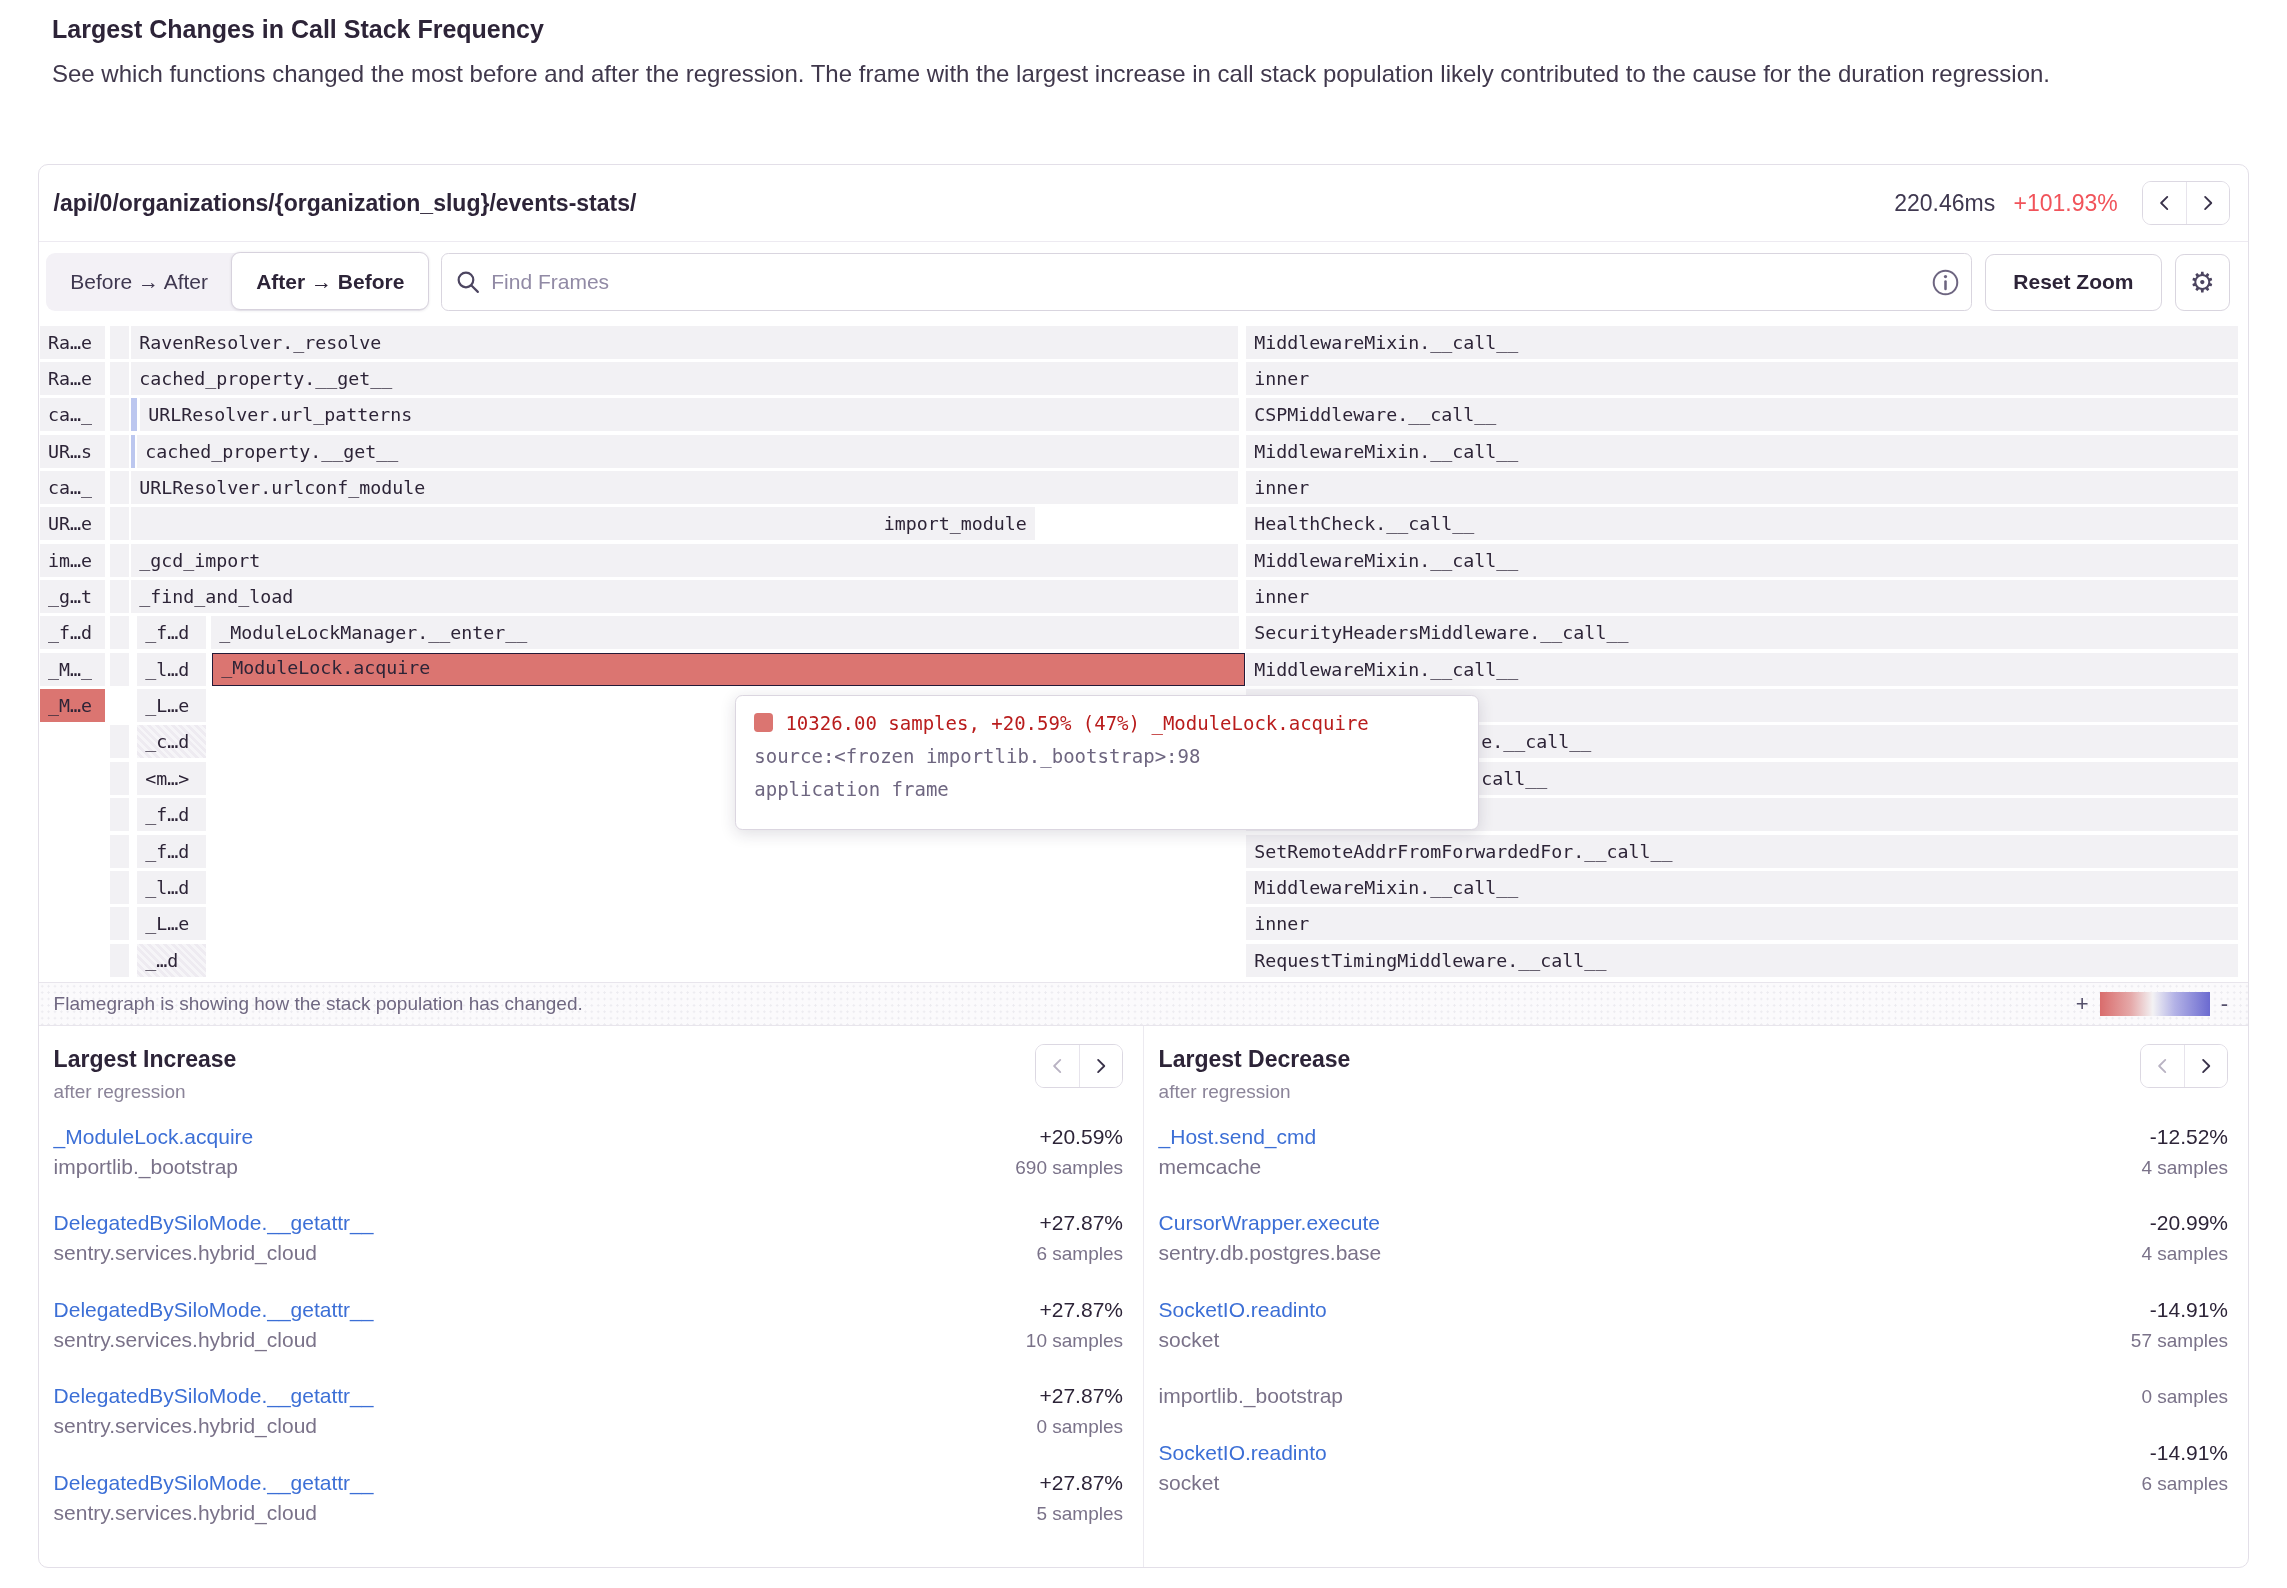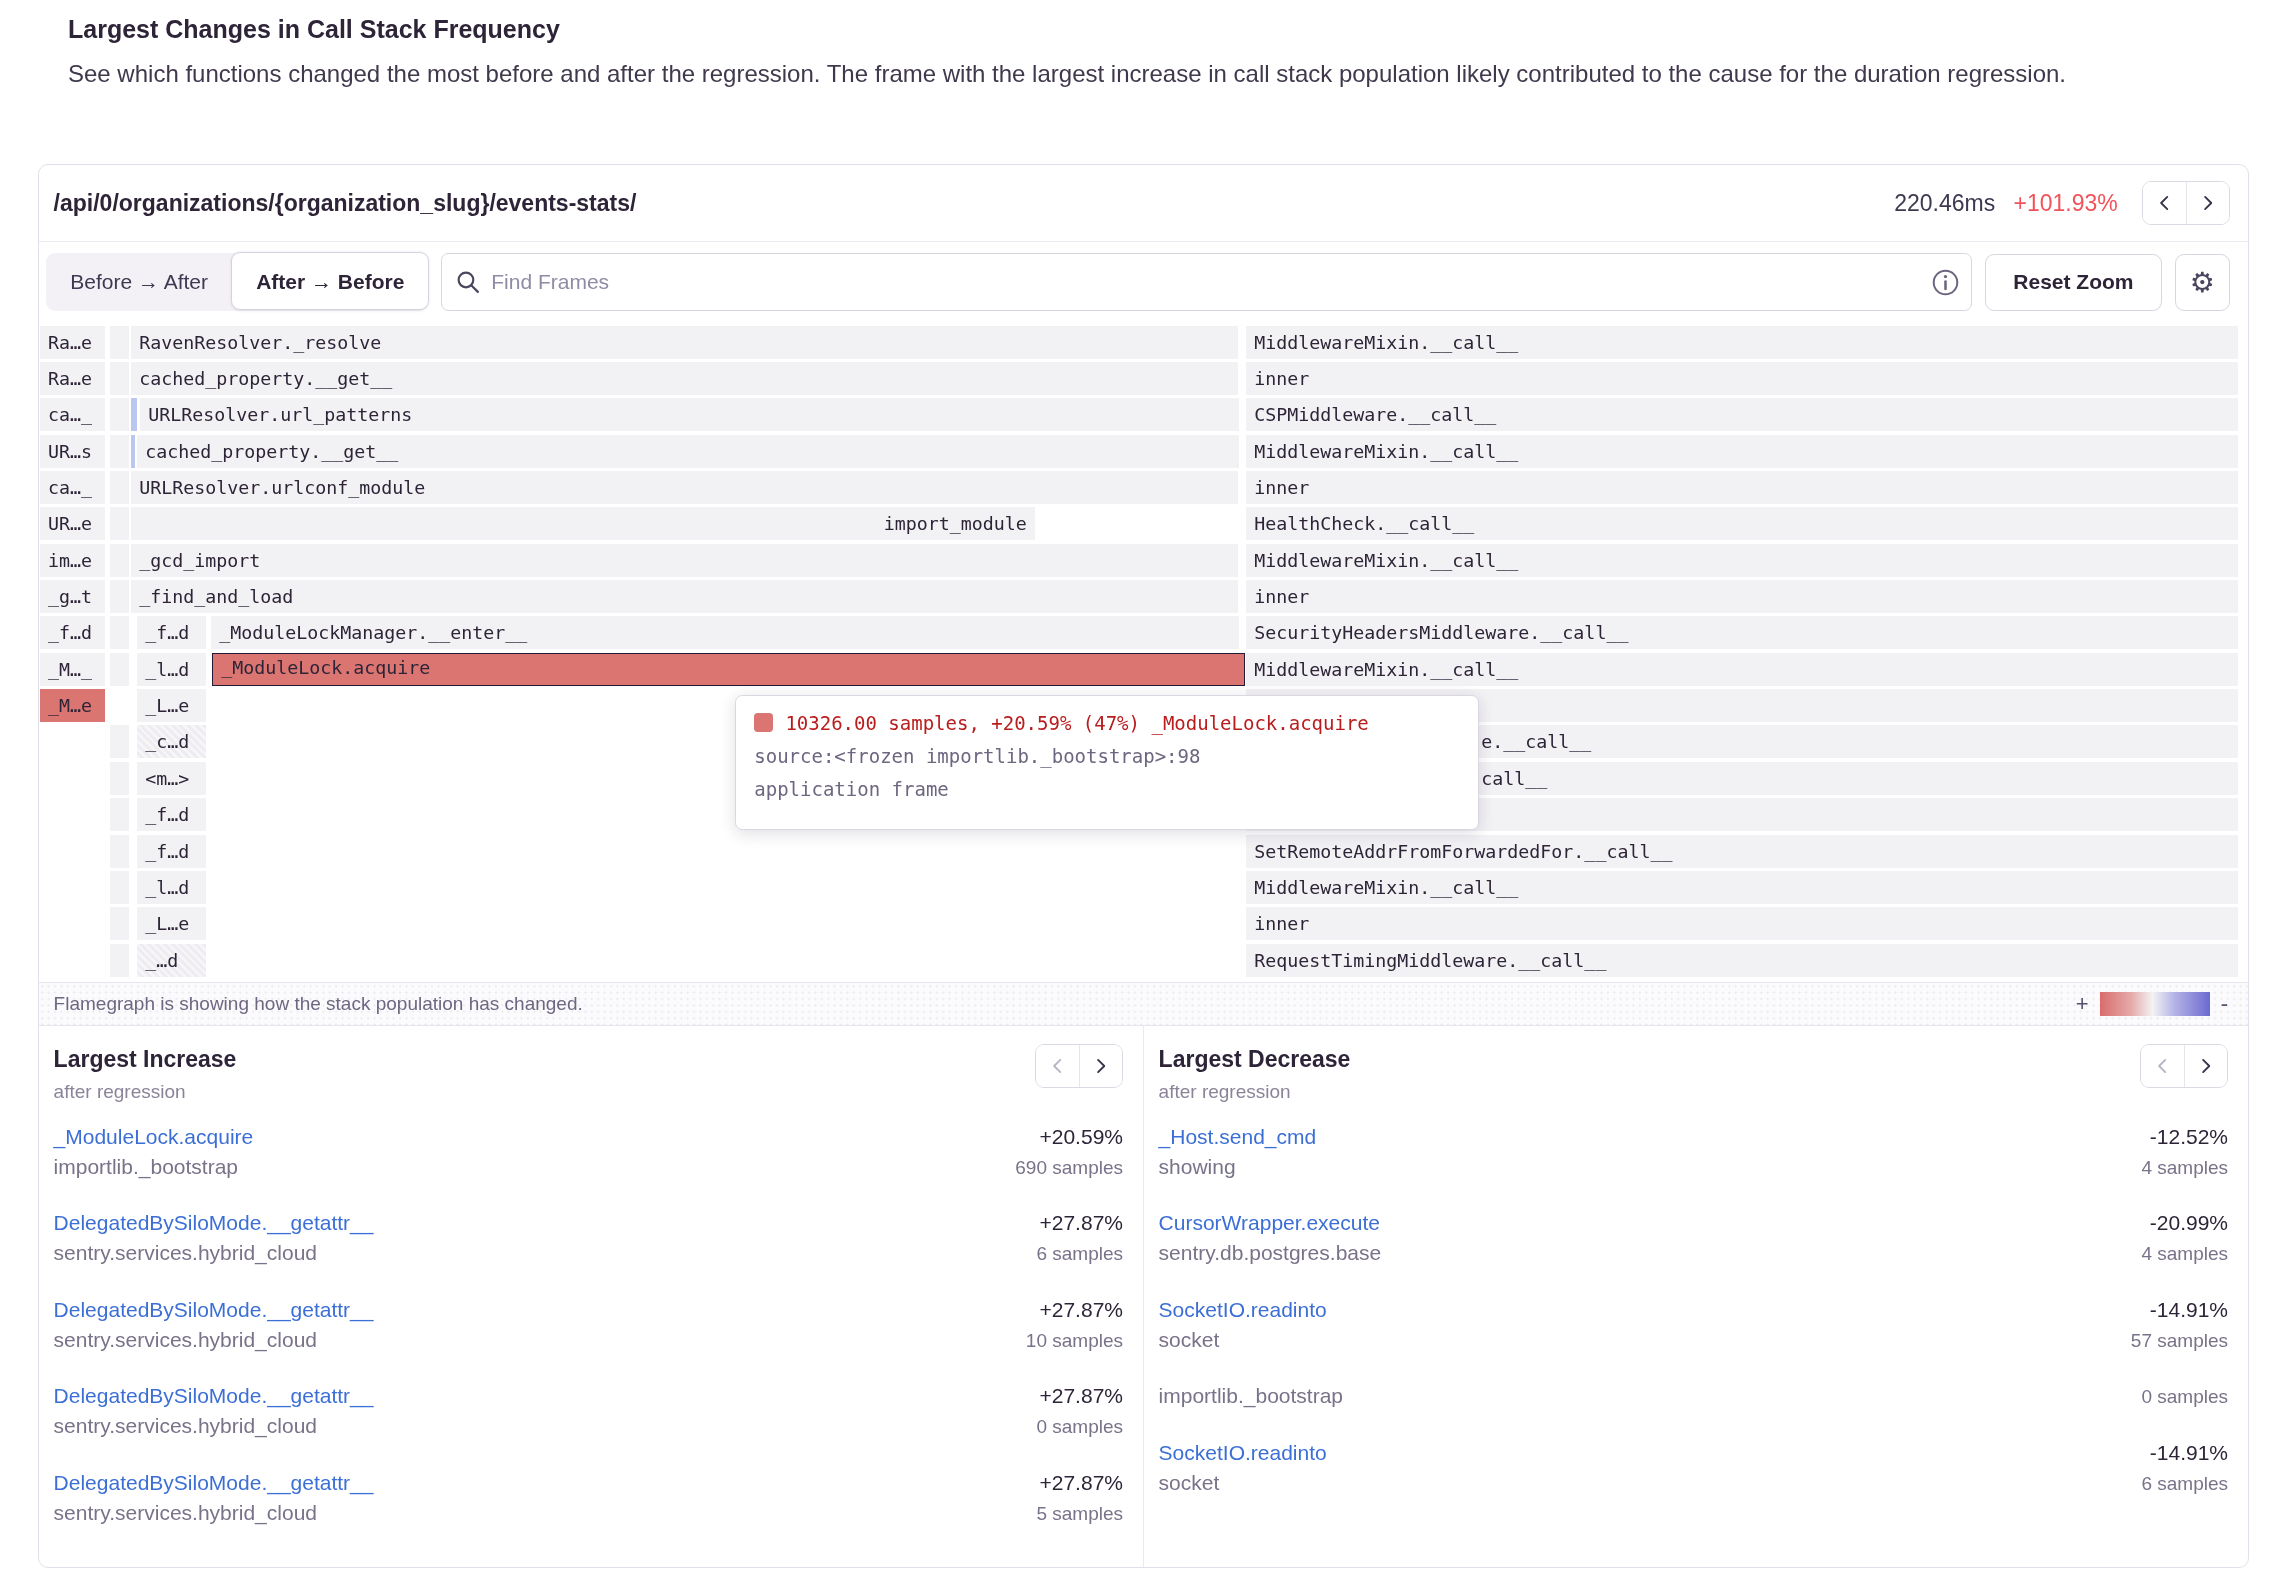--- a/index.html
+++ b/index.html
@@ -2,21 +2,21 @@
 <html style="--red: #db7571; --sel-border: #241a37; --sliver: #bcc7ef; --link: #3c6fd6; --pct-red: #f1535a;font-size:14.6px"><head>
 <meta charset="utf-8">
 <style>
   html,body{margin:0;padding:0;background:#fff;}
   body{width:2288px;height:1588px;position:relative;font-family:"Liberation Sans",sans-serif;color:#2d2438;overflow:hidden;}
   :root{
     --red:#db7571;--sel-border:#241a37;--sliver:#bcc7ef;--link:#3c6fd6;--pct-red:#f1535a;
     --cell-bg:#f2f1f4;--muted:#7a7289;--border:#e3dfe8;
   }
   
-  .page-head{padding:14.6px 52px 0;margin-left:16px;}
+  .page-head{padding:14.6px 52px 0;}
   .page-title{font-size:25px;font-weight:bold;margin:0;color:#2d2438;}
   .page-desc{font-size:24px;color:#40384c;line-height:37px;margin-top:11px;max-width:2193px;}
   
   .panel{position:absolute;left:38px;top:164px;width:2211px;height:1404px;border:0.9px solid var(--border);
          border-radius:10px;box-sizing:border-box;background:#fff;overflow:hidden;}
   .panel-header{height:77px;display:flex;align-items:center;padding:0 18.3px 0 14.6px;border-bottom:0.9px solid #edeaf1;box-sizing:border-box;}
   .endpoint{font-weight:bold;font-size:23px;flex:1;}
   .duration{font-size:23px;color:#3f3850;margin-right:18.3px;}
   .change{font-size:23px;color:var(--pct-red);margin-right:24px;}
   
@@ -350,21 +350,21 @@
             </button>
           </div>
       </div>
       <div class="entries" id="dec-entries">
           <div class="entry">
             <div class="erow">
               <a class="fn">_Host.send_cmd</a>
               <span class="pct">-12.52%</span>
             </div>
             <div class="erow">
-              <span class="pkg">showing</span>
+              <span class="pkg">memcache</span>
               <span class="smp">4 samples</span>
             </div>
           </div>
           <div class="entry">
             <div class="erow">
               <a class="fn">CursorWrapper.execute</a>
               <span class="pct">-20.99%</span>
             </div>
             <div class="erow">
               <span class="pkg">sentry.db.postgres.base</span>

